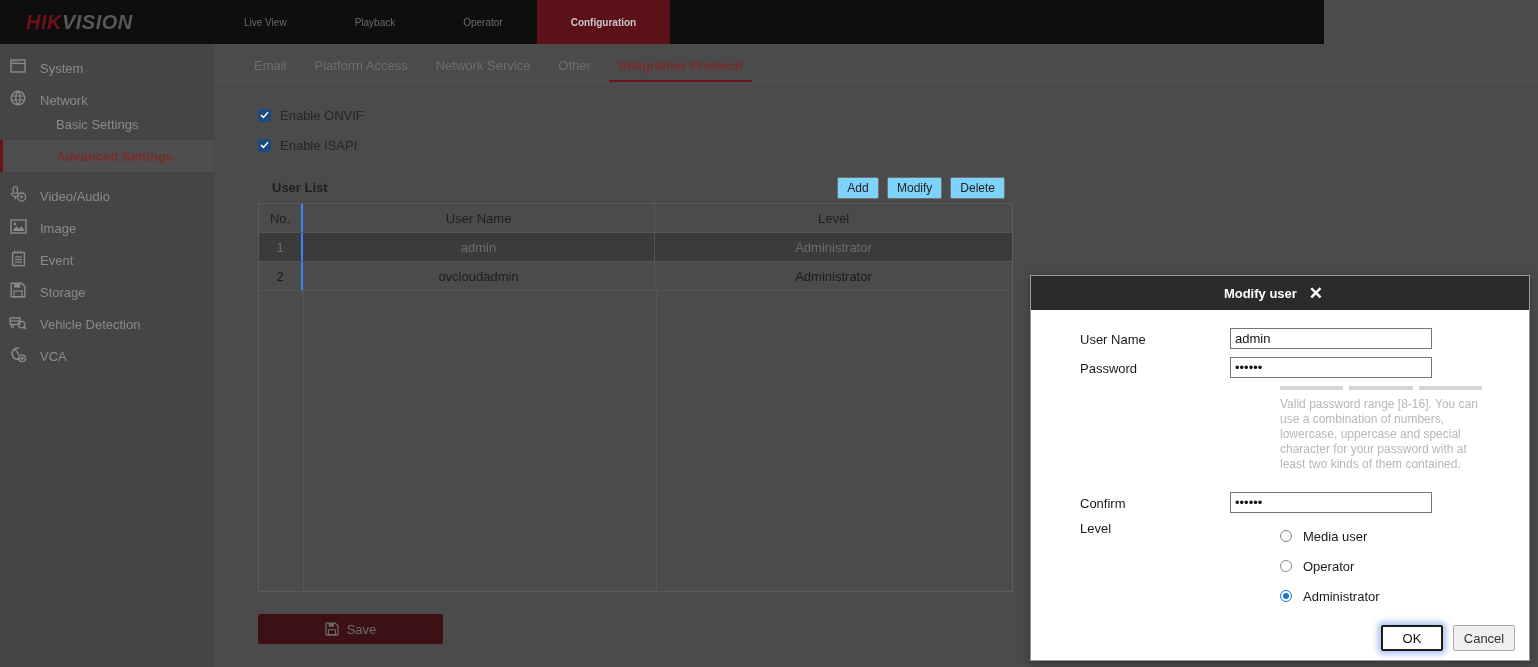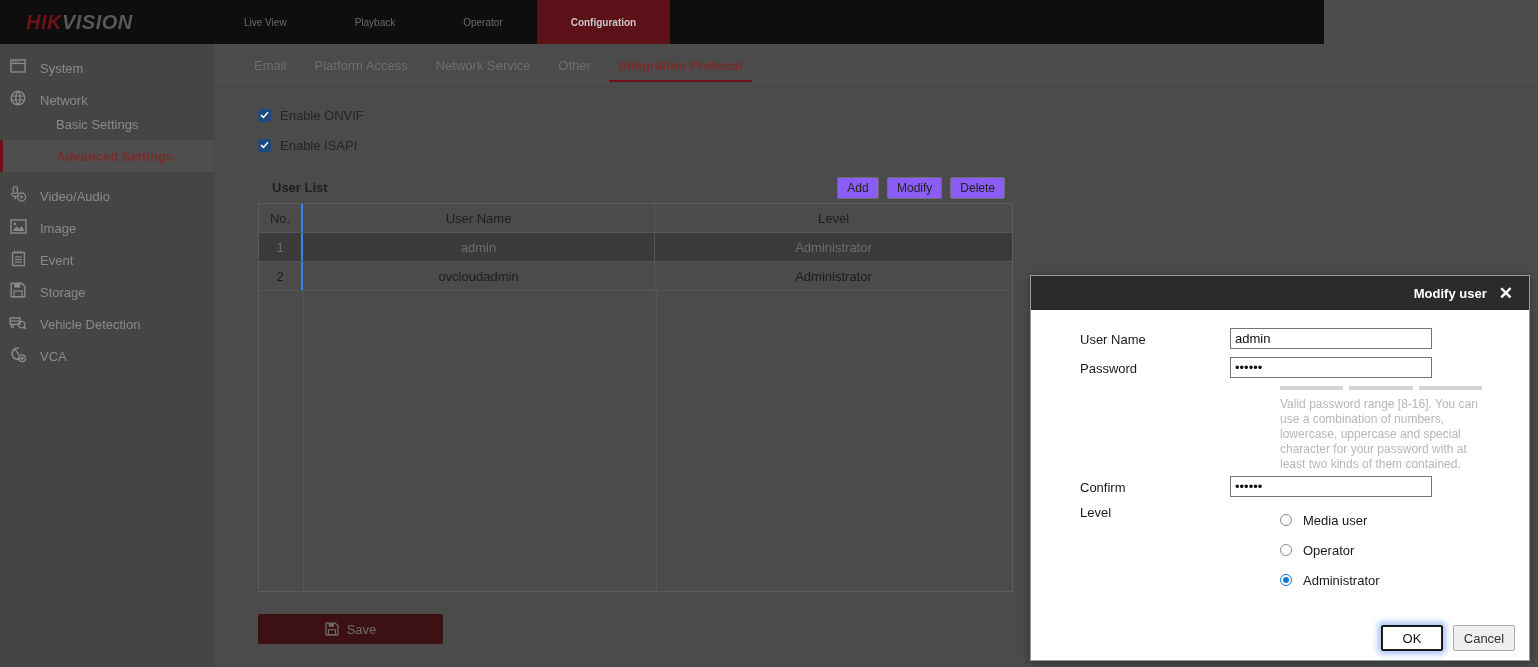--- a/index.html
+++ b/index.html
@@ -199,21 +199,21 @@
     box-sizing: border-box;
     border-bottom: 1px solid #5a5a5a;
   }
   .ul-title { font-size: 13px; font-weight: bold; color: #1f1f1f; }
   .ul-btns { display: flex; gap: 8px; }
   .ul-btn {
     min-width: 42px;
     height: 22px;
     padding: 0 9px;
     border: 1px solid #6f6f6f;
-    background: #8b5cf6;
+    background: #7dd3fc;
     color: #232323;
     font-size: 12px;
     font-family: "Liberation Sans", sans-serif;
     border-radius: 2px;
     cursor: pointer;
     box-sizing: border-box;
     display: flex;
     align-items: center;
     justify-content: center;
   }
@@ -286,21 +286,21 @@
     border: 1px solid #9a9a9a;
     box-sizing: border-box;
     z-index: 20;
     box-shadow: 0 2px 8px rgba(0,0,0,0.35);
   }
   .modal-title {
     height: 34px;
     background: #2b2b2b;
     display: flex;
     align-items: center;
-    justify-content: flex-end;
+    justify-content: center;
     padding: 0 14px 0 3px;
     box-sizing: border-box;
     gap: 10px;
   }
   .modal-title-text {
     color: #ffffff;
     font-size: 13px;
     font-weight: bold;
   }
   .modal-close {
@@ -661,21 +661,21 @@
     </div>
 
     <div class="pwmeter">
       <div class="pwseg"></div>
       <div class="pwseg"></div>
       <div class="pwseg"></div>
     </div>
 
     <div class="pwhint">Valid password range [8-16]. You can use a combination of numbers, lowercase, uppercase and special character for your password with at least two kinds of them contained.</div>
 
-    <div class="frow" style="margin-top:4px;">
+    <div class="frow" style="margin-top:20px;">
       <div class="flabel">Confirm</div>
       <input class="finput" type="text" value="••••••" style="">
     </div>
 
     <div class="frow" style="position:relative; margin-bottom:0; padding-left:0;">
       <div class="level-row-label">Level</div>
       <div class="radio-group">
         <div class="radio-row">
           <span class="radio"></span>
           <span class="radio-label">Media user</span>

